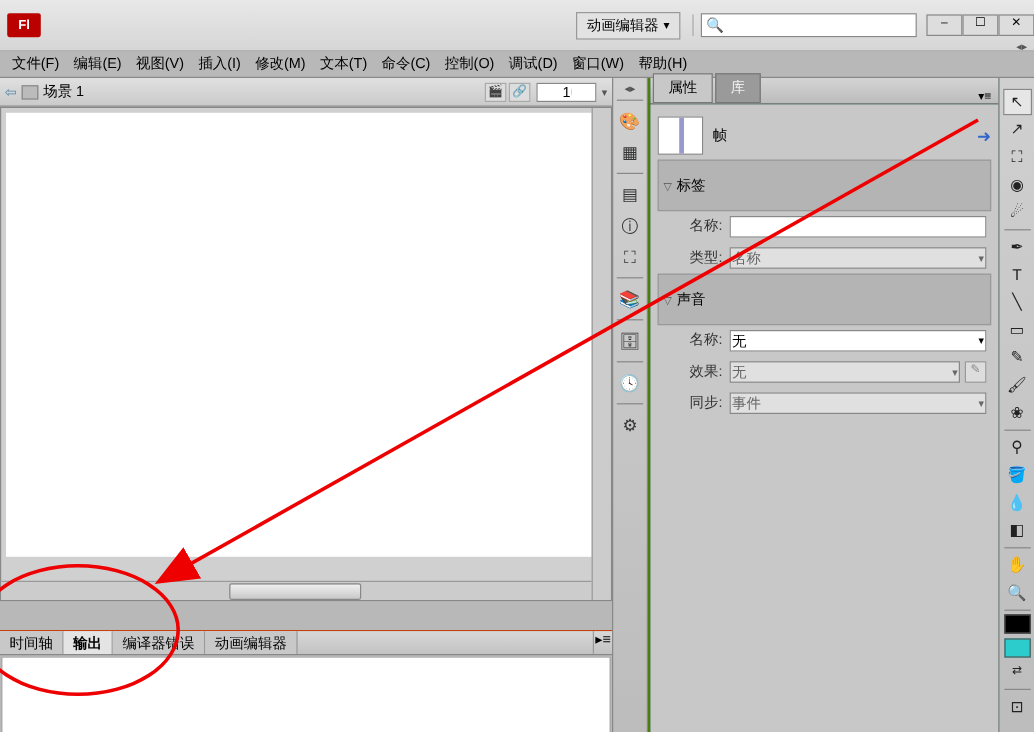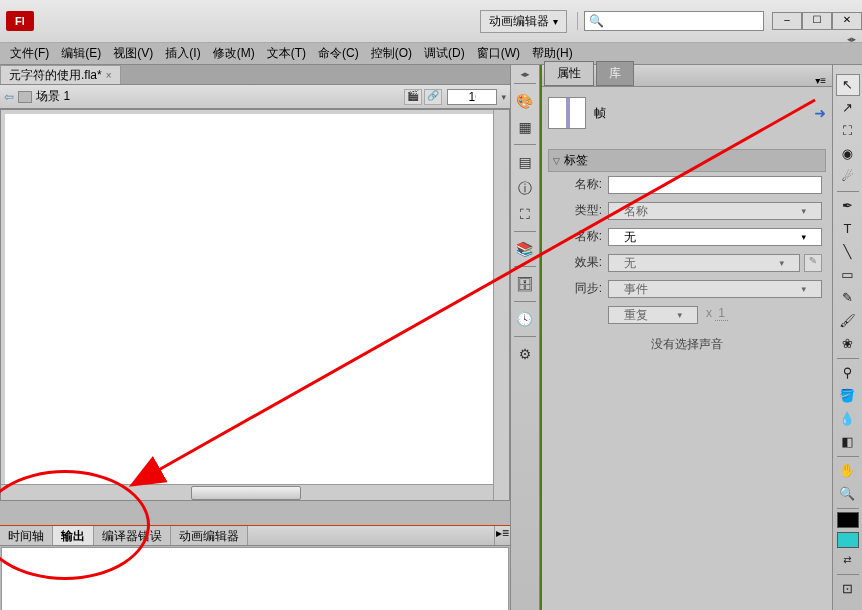--- a/index.html
+++ b/index.html
@@ -58,26 +58,26 @@
     .panel-tab { padding: 3px 12px; background: #9a9a9a; color: #eee; border: 1px solid #777; margin-left: 2px; }
     .panel-tab.active { background: #c8c8c8; color: #000; }
     .panel-menu { margin-left: auto; padding: 0 6px; font-size: 10px; }
     .panel-body { background: #c8c8c8; flex: 1; padding: 6px; }
 
     .frame-header { display: flex; align-items: center; padding: 4px 0; }
     .frame-thumb { width: 38px; height: 32px; background: #fff; border: 1px solid #888; margin-right: 8px; position: relative; }
     .frame-thumb::before { content: ""; position: absolute; left: 48%; top: 0; bottom: 0; width: 4px; background: #99c; }
     .circ-icon { color: #36c; margin-left: auto; font-size: 14px; }
 
-    .section-header { display: flex; align-items: center; background: #b4b4b4; border: 1px solid #999; padding: 2px 4px; margin-top: 16px; }
+    .section-header { display: flex; align-items: center; background: #b4b4b4; border: 1px solid #999; padding: 12px 4px; margin-top: 0; }
     .section-header::before { content: "▽"; font-size: 9px; margin-right: 4px; color: #555; }
     .field-row { display: flex; align-items: flex-start; padding: 4px 4px; }
     .field-label { width: 50px; text-align: right; margin-right: 6px; color: #333; }
     .text-input { flex: 1; height: 18px; border: 1px solid #888; background: #fff; padding: 0 3px; }
-    .dropdown { flex: 1; height: 18px; border: 1px solid #888; background: #e0e0e0; padding: 0 15px; display: flex; align-items: center; justify-content: space-between; color: #666; }
+    .dropdown { flex: 1; height: 18px; border: 1px solid #888; background: #e0e0e0; padding: 0 1px; display: flex; align-items: center; justify-content: space-between; color: #666; }
     .dropdown.enabled { background: #fff; color: #000; }
     .dropdown::after { content: "▾"; font-size: 9px; }
     .pencil-btn { width: 18px; height: 18px; border: 1px solid #999; background: #ddd; margin-left: 4px; text-align: center; font-size: 10px; color: #888; }
     .repeat-row .dropdown { flex: 0 0 90px; }
     .x-count { margin-left: 8px; color: #888; }
     .x-count .num { border-bottom: 1px dotted #888; padding: 0 3px; }
     .no-sound { text-align: center; color: #444; padding: 8px; }
 
     .tool-strip { width: 30px; background: linear-gradient(#d0d0d0,#bcbcbc); border-left: 1px solid #888; display: flex; flex-direction: column; align-items: center; padding: 2px 0; gap: 1px; }
     .tool-btn { width: 24px; height: 22px; border: 1px solid transparent; text-align: center; line-height: 20px; font-size: 13px; color: #222; }
@@ -119,26 +119,20 @@
   <div class="menu-item">文本(T)</div>
   <div class="menu-item">命令(C)</div>
   <div class="menu-item">控制(O)</div>
   <div class="menu-item">调试(D)</div>
   <div class="menu-item">窗口(W)</div>
   <div class="menu-item">帮助(H)</div>
 </div>
 
 <div class="main-area">
   <div class="left-col">
-    <div class="doc-tabs">
-      <div class="doc-tab">
-        <span>元字符的使用.fla*</span>
-        <span class="close-x">×</span>
-      </div>
-    </div>
     <div class="scene-bar">
       <span class="scene-back">⇦</span>
       <span class="scene-icon"></span>
       <span class="scene-name">场景 1</span>
       <span class="scene-btn">🎬</span>
       <span class="scene-btn">🔗</span>
       <input class="zoom-box" value="100%" style="">
       <span style="font-size:9px;color:#555;">▾</span>
     </div>
     <div class="stage-area">
@@ -197,47 +191,42 @@
       <div class="field-row">
         <span class="field-label">名称:</span>
         <input class="text-input" style="">
       </div>
       <div class="field-row">
         <span class="field-label">类型:</span>
         <div class="dropdown">
             <span>名称</span>
           </div>
       </div>
+      <div class="section-header">
+          <span>声音</span>
+        </div>
       <div class="field-row">
         <span class="field-label">名称:</span>
         <div class="dropdown enabled">
             <span>无</span>
           </div>
       </div>
       <div class="field-row">
         <span class="field-label">效果:</span>
         <div class="dropdown">
             <span>无</span>
           </div>
         <div class="pencil-btn">✎</div>
       </div>
       <div class="field-row">
         <span class="field-label">同步:</span>
         <div class="dropdown">
             <span>事件</span>
           </div>
       </div>
-      <div class="field-row repeat-row">
-        <span class="field-label"></span>
-        <div class="dropdown">
-            <span>重复</span>
-          </div>
-        <span class="x-count"><span>x</span> <span class="num">1</span></span>
-      </div>
-      <div class="no-sound">没有选择声音</div>
     </div>
   </div>
 
   <div class="tool-strip">
     <span class="tool-expand">◂▸</span>
     <div style="height:6px"></div>
     <div class="tool-btn sel">↖</div>
     <div class="tool-btn">↗</div>
     <div class="tool-btn">⛶</div>
     <div class="tool-btn">◉</div>

